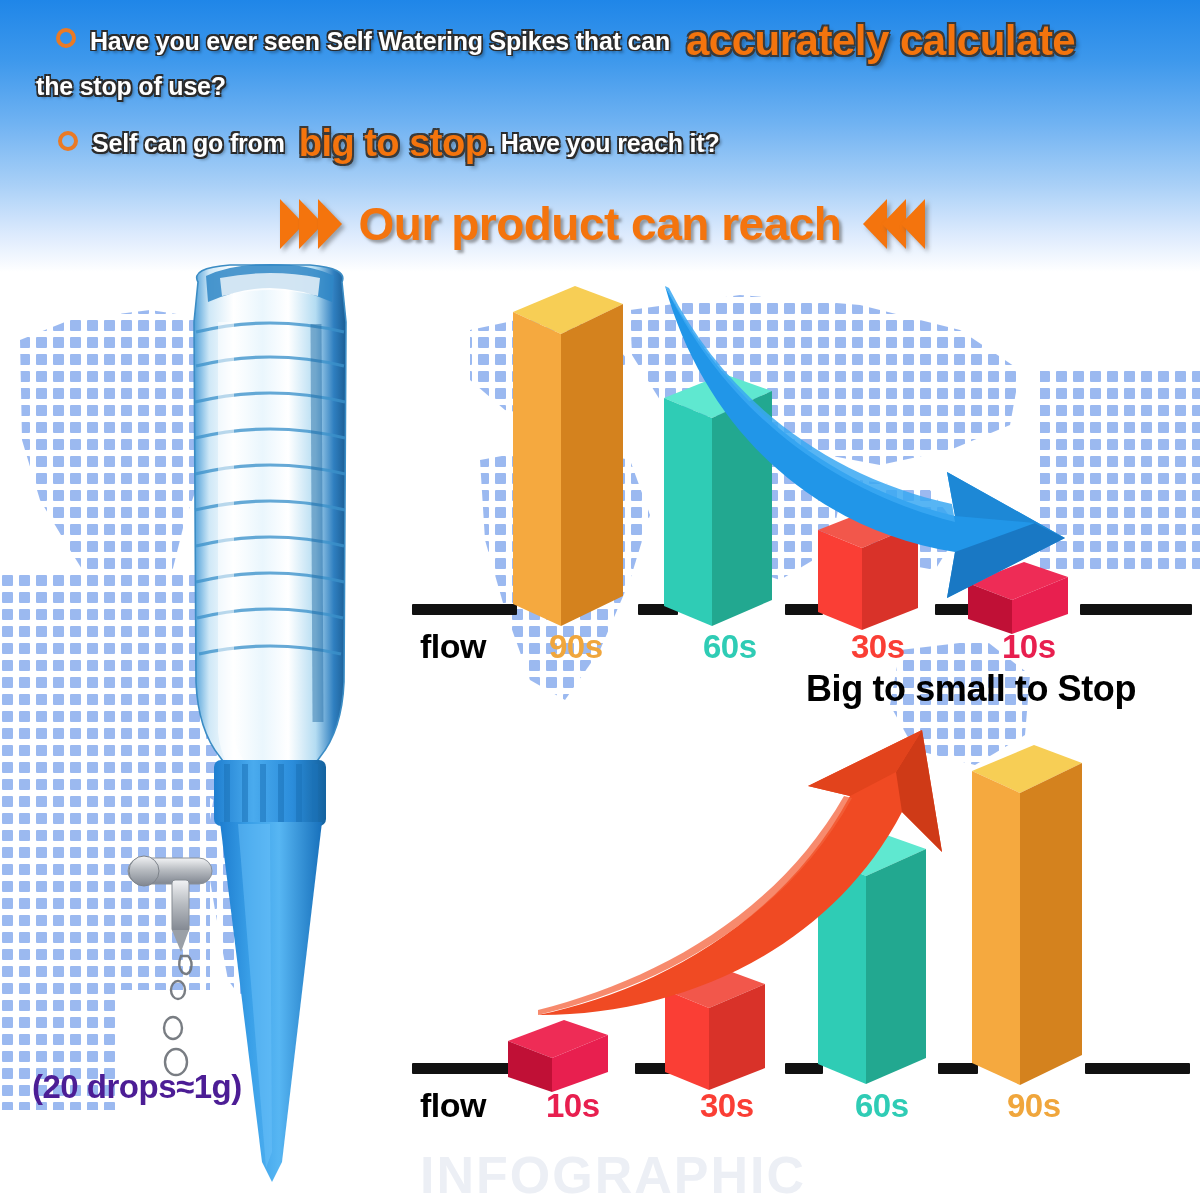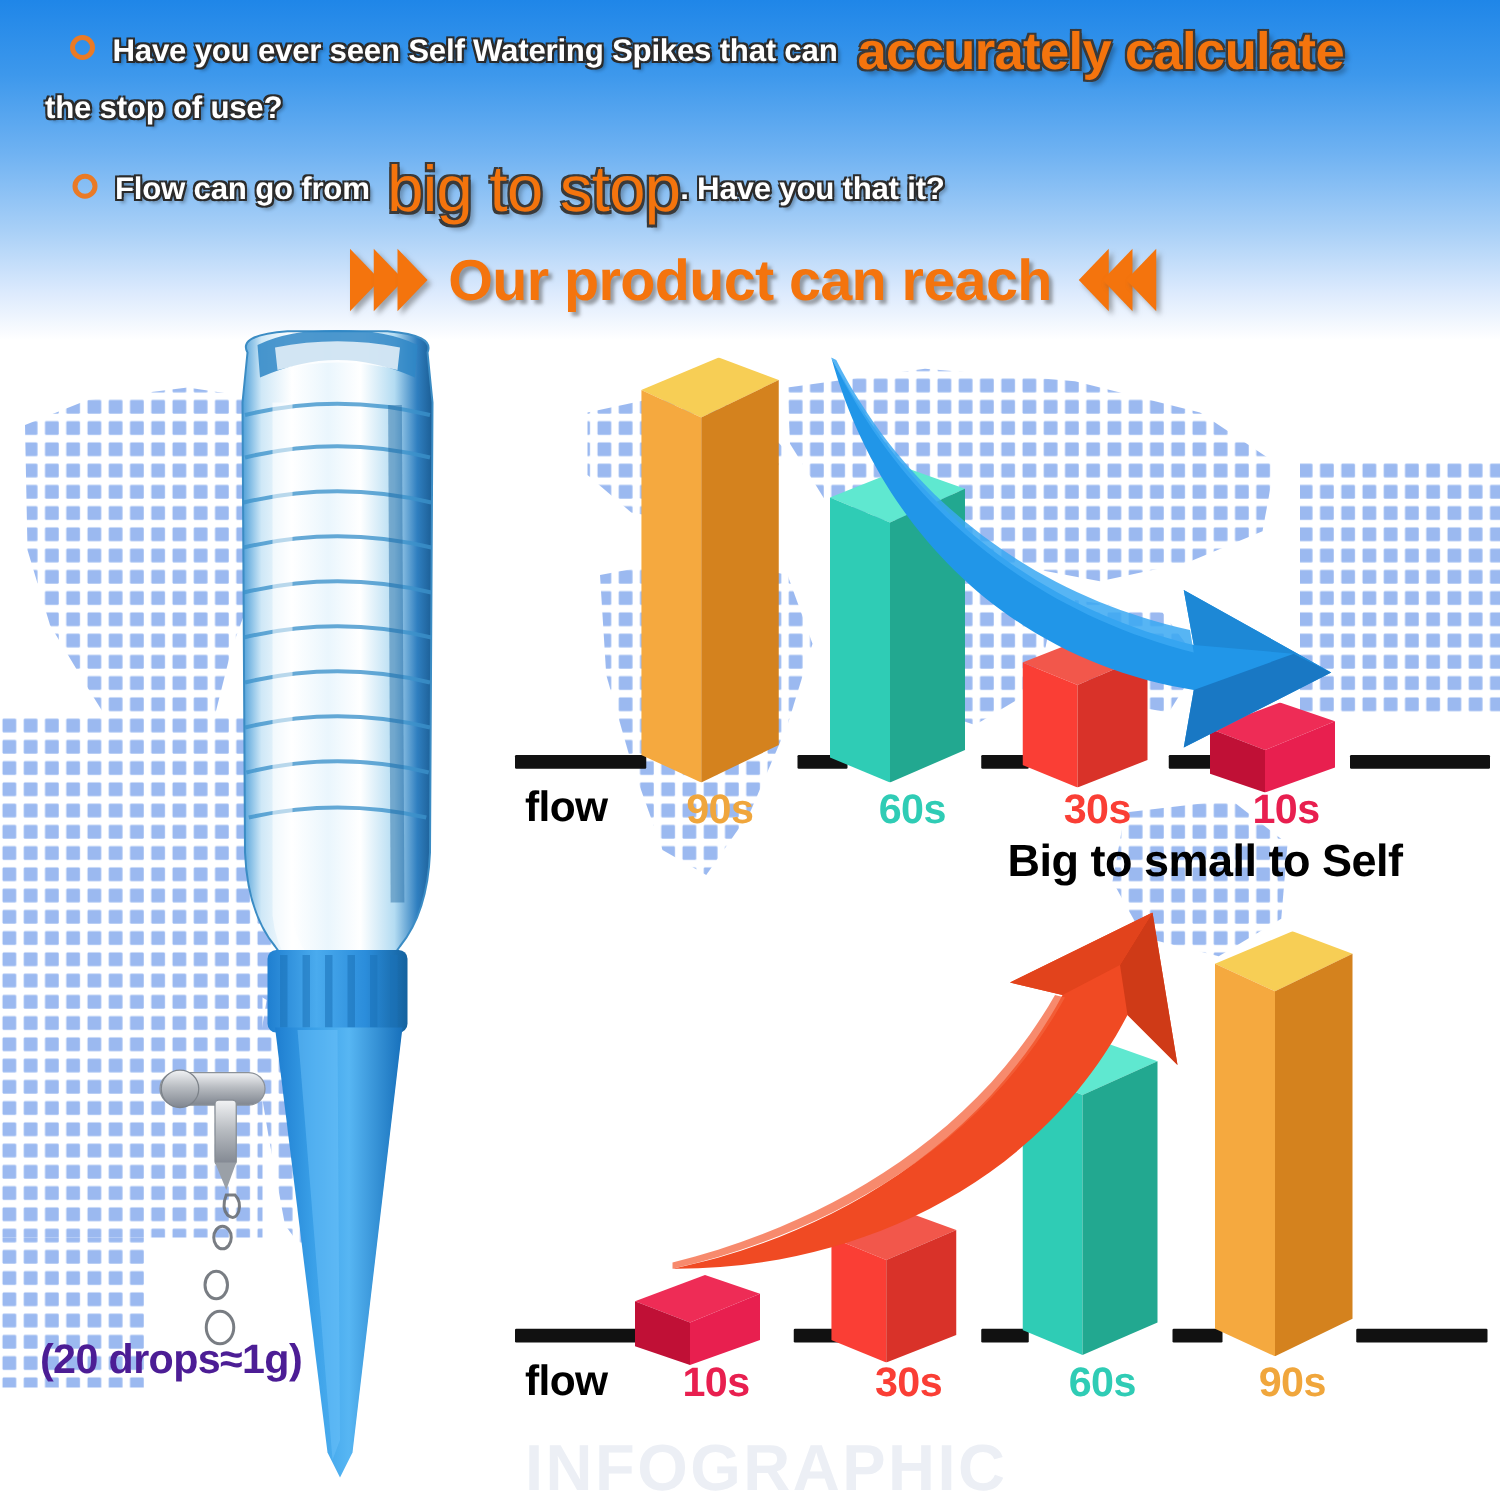--- a/index.html
+++ b/index.html
@@ -36,21 +36,21 @@
   }
   .otxt-big{
     color:#f4740d;font-weight:bold;font-size:42px;letter-spacing:-0.5px;
     text-shadow:
       -1.8px -1.8px 0 #3a3a3a, 1.8px -1.8px 0 #3a3a3a,
       -1.8px  1.8px 0 #3a3a3a, 1.8px  1.8px 0 #3a3a3a,
        4px 4px 4px rgba(0,0,0,.30);
     vertical-align:middle;
   }
   .otxt-mid{
-    color:#f4740d;font-weight:normal;font-size:52px;letter-spacing:-0.5px;
+    color:#f4740d;font-weight:bold;font-size:38px;letter-spacing:-0.5px;
     text-shadow:
       -1.8px -1.8px 0 #3a3a3a, 1.8px -1.8px 0 #3a3a3a,
       -1.8px  1.8px 0 #3a3a3a, 1.8px  1.8px 0 #3a3a3a,
        4px 4px 4px rgba(0,0,0,.30);
     vertical-align:middle;
   }
 
   
   .reach-row{position:absolute;left:0;top:188px;width:1200px;height:72px;
     display:flex;align-items:center;justify-content:center;gap:22px;}
@@ -129,21 +129,21 @@
 
     <div class="hdr-line" style="left:56px;top:17px;">
       <span class="bullet"></span><span class="wtxt">Have you ever seen Self Watering Spikes that can</span><span class="otxt-big" style="margin-left:16px;">accurately calculate</span>
     </div>
 
     <div class="hdr-line" style="left:36px;top:72px;">
       <span class="wtxt">the stop of use?</span>
     </div>
 
     <div class="hdr-line" style="left:58px;top:122px;">
-      <span class="bullet"></span><span class="wtxt">Flow can go from</span><span class="otxt-mid" style="margin-left:14px;">big to stop</span><span class="wtxt">. Have you that it?</span>
+      <span class="bullet"></span><span class="wtxt">Self can go from</span><span class="otxt-mid" style="margin-left:14px;">big to stop</span><span class="wtxt">. Have you reach it?</span>
     </div>
 
     <div class="reach-row">
       <span class="chev-group">
         <span class="chev chev-r"></span>
           <span class="chev chev-r"></span>
           <span class="chev chev-r"></span>
       </span>
       <span class="reach-title">Our product can reach</span>
       <span class="chev-group">
@@ -292,21 +292,21 @@
         <path d="M300,272 L292,318 L410,258 L380,243 Z" fill="#1978c4"></path>
         <path d="M300,236 L292,192 L410,258 L380,243 Z" fill="#1d88d6"></path>
       </svg>
     </div>
 
     <div class="flowlbl" style="left:420px;top:627px;">flow</div>
     <div class="lbl" style="left:549px;top:628px;color:#f0a63c;">90s</div>
     <div class="lbl" style="left:703px;top:628px;color:#2fccb5;">60s</div>
     <div class="lbl" style="left:851px;top:628px;color:#fa3e35;">30s</div>
     <div class="lbl" style="left:1002px;top:628px;color:#e81f4f;">10s</div>
-    <div class="caption" style="left:806px;top:668px;">Big to small to Self</div>
+    <div class="caption" style="left:806px;top:668px;">Big to small to Stop</div>
   </div>
 
   <div class="chart" style="left:0;top:0;width:1200px;height:1200px;">
 
     <div class="axis" style="left:412px;top:1063px;width:100px;"></div>
     <div class="axis" style="left:635px;top:1063px;width:40px;"></div>
     <div class="axis" style="left:785px;top:1063px;width:38px;"></div>
     <div class="axis" style="left:938px;top:1063px;width:40px;"></div>
     <div class="axis" style="left:1085px;top:1063px;width:105px;"></div>
 

